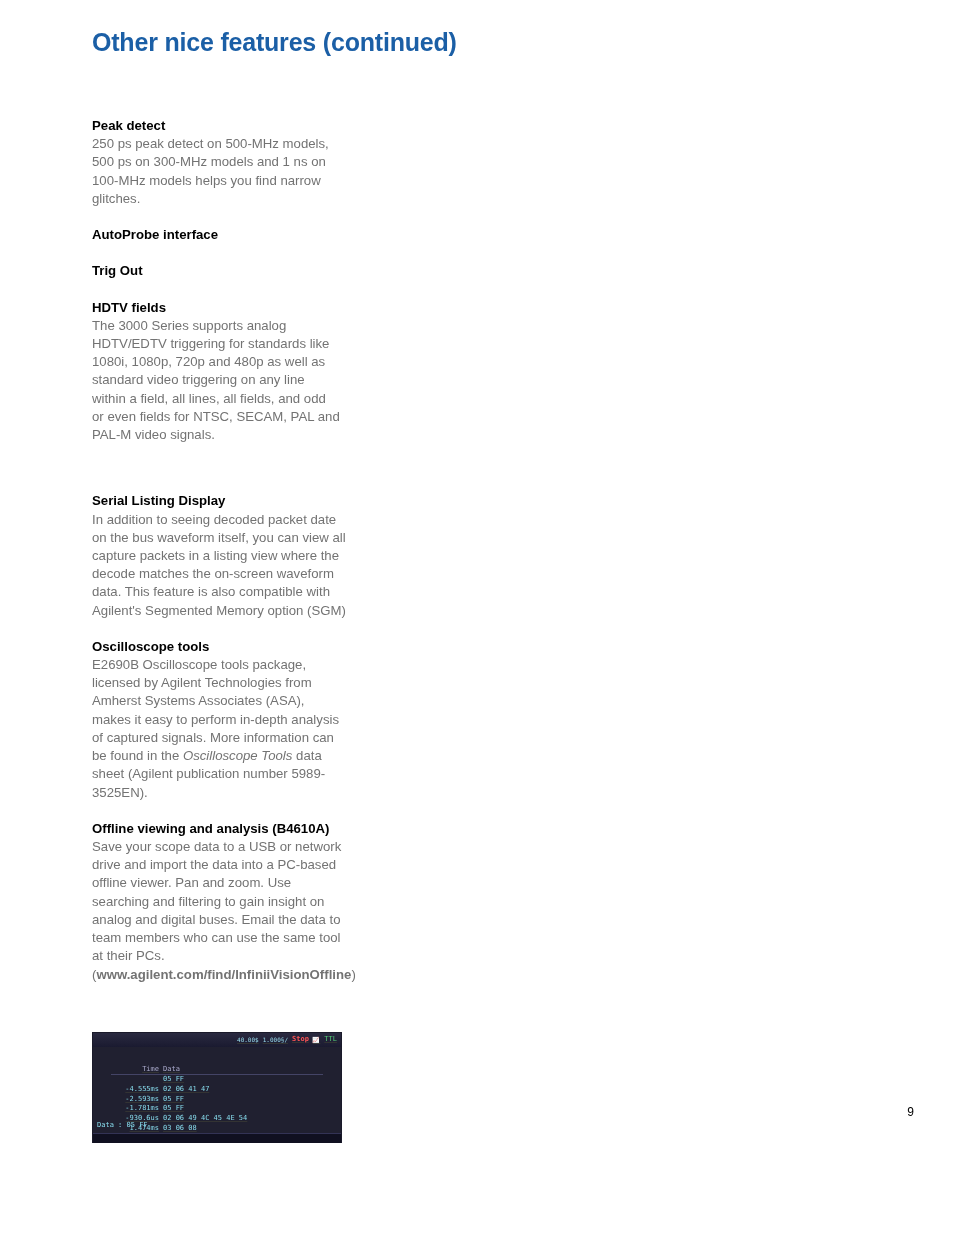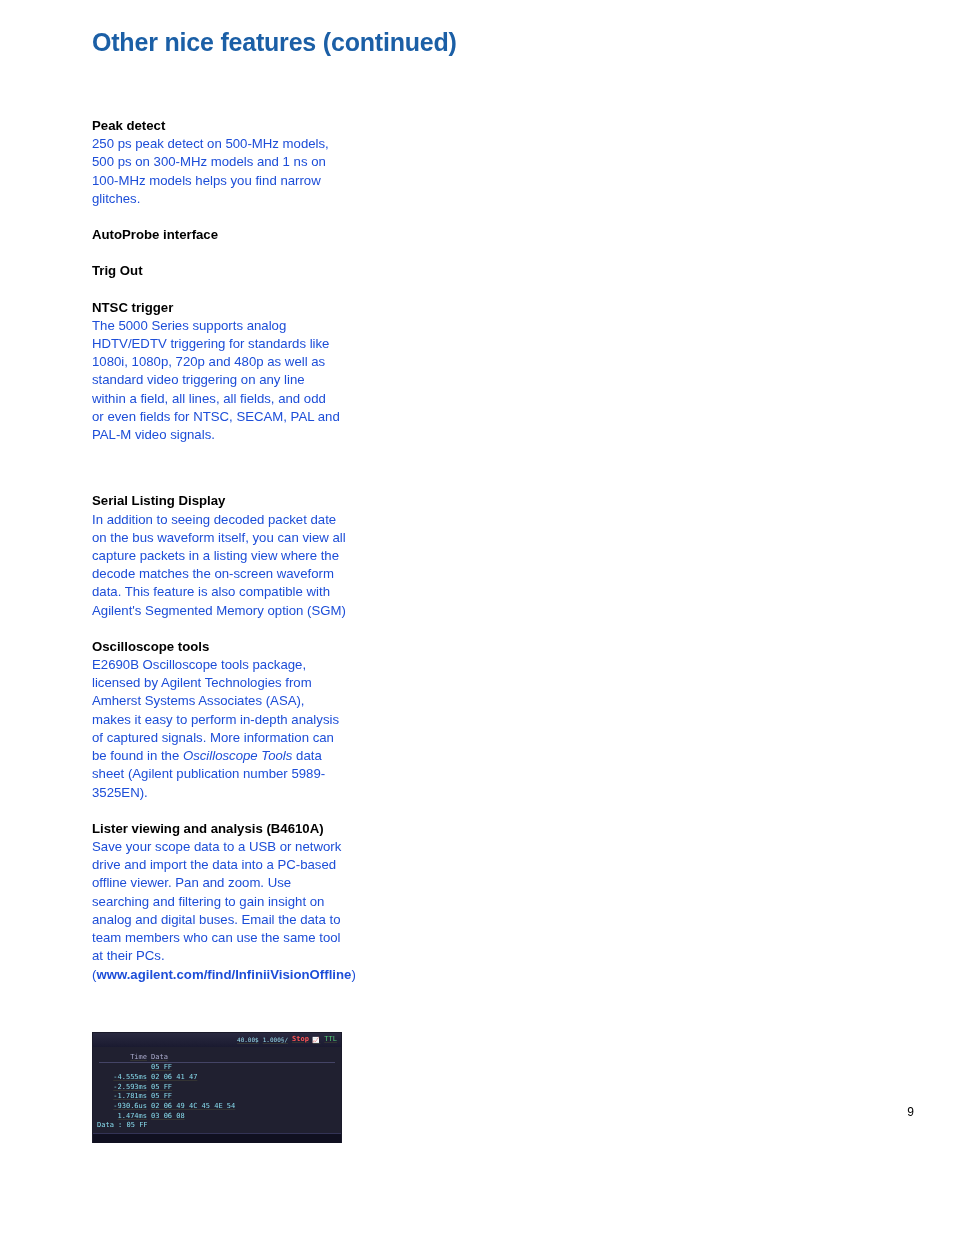--- a/index.html
+++ b/index.html
@@ -34,21 +34,21 @@
   }
   .col1 { width: 248px; }
   .col2 { width: 255px; }
   .col3 { width: 250px; text-decoration: underline; }
   .section { margin-bottom: 18px; }
   .section .hdr {
     font-weight: 700;
     color: #000;
   }
   .section .body {
-    color: #1d4ed8;
+    color: #737373;
   }
   .italic { font-style: italic; }
   .bld { font-weight: 700; }
   .figure {
     margin-top: 14px;
   }
   .fig-img-15 {
     width: 246px;
     height: 190px;
     background: linear-gradient(135deg, #e8ecef 0%, #d0d8de 100%);
@@ -95,21 +95,21 @@
     color: #d0d0d0;
   }
   .fig-img-16 .topbar {
     height: 14px; background: linear-gradient(#2a2a40,#1a1a30);
     display:flex; align-items:center; justify-content:flex-end; gap:4px; padding:0 4px;
   }
   .fig-img-16 .topbar .lbl { color:#9de; font-size:6px; }
   .fig-img-16 .topbar .stop { color:#f55; font-weight:bold; }
   .fig-img-16 .topbar .ttl { color:#5c7; }
   .fig-img-16 .tbl {
-    margin: 6px;
+    margin: 18px;
   }
   .fig-img-16 .tbl .row { display:flex; gap:4px; color:#8de; }
   .fig-img-16 .tbl .rhead { color:#aac; border-bottom:1px solid #446; }
   .fig-img-16 .tbl .time { width:48px; text-align:right; }
   .fig-img-16 .wave {
     position:absolute; left:0; right:0; top:100px; bottom:34px;
     background: #101020;
     border-top:1px solid #335; border-bottom:1px solid #335;
   }
   .fig-img-16 .wave .sig {
@@ -159,36 +159,36 @@
         <span class="hdr">Peak detect</span><br>
         <span class="body">250 ps peak detect on 500-MHz models, 500 ps on 300-MHz models and 1 ns on 100-MHz models helps you find narrow glitches.</span>
       </div>
       <div class="section">
         <span class="hdr">AutoProbe interface</span><br>
       </div>
       <div class="section">
         <span class="hdr">Trig Out</span><br>
       </div>
       <div class="section">
-        <span class="hdr">NTSC trigger</span><br>
-        <span class="body">The 5000 Series supports analog HDTV/EDTV triggering for standards like 1080i, 1080p, 720p and 480p as well as standard video triggering on any line within a field, all lines, all fields, and odd or even fields for NTSC, SECAM, PAL and PAL-M video signals.</span>
+        <span class="hdr">HDTV fields</span><br>
+        <span class="body">The 3000 Series supports analog HDTV/EDTV triggering for standards like 1080i, 1080p, 720p and 480p as well as standard video triggering on any line within a field, all lines, all fields, and odd or even fields for NTSC, SECAM, PAL and PAL-M video signals.</span>
       </div>
     </div>
 
     <div class="col col2">
       <div class="section">
         <span class="hdr">Serial Listing Display</span><br>
         <span class="body">In addition to seeing decoded packet date on the bus waveform itself, you can view all capture packets in a listing view where the decode matches the on-screen waveform data. This feature is also compatible with Agilent's Segmented Memory option (SGM)</span>
       </div>
       <div class="section">
         <span class="hdr">Oscilloscope tools</span><br>
         <span class="body"><span>E2690B Oscilloscope tools package, licensed by Agilent Technologies from Amherst Systems Associates (ASA), makes it easy to perform in-depth analysis of captured signals. More information can be found in the </span><span class="italic">Oscilloscope Tools</span><span> data sheet (Agilent publication number 5989-3525EN).</span></span>
       </div>
       <div class="section">
-        <span class="hdr">Lister viewing and analysis (B4610A)</span><br>
+        <span class="hdr">Offline viewing and analysis (B4610A)</span><br>
         <span class="body"><span>Save your scope data to a USB or network drive and import the data into a PC-based offline viewer. Pan and zoom. Use searching and filtering to gain insight on analog and digital buses. Email the data to team members who can use the same tool at their PCs. (</span><span class="bld">www.agilent.com/find/InfiniiVisionOffline</span><span>)</span></span>
       </div>
 
     </div>
 
     <div class="col col3">
       <div class="figure" style="margin-top:0">
         <div class="fig-img-16">
           <div class="topbar">
             <span class="lbl">40.00$</span>

